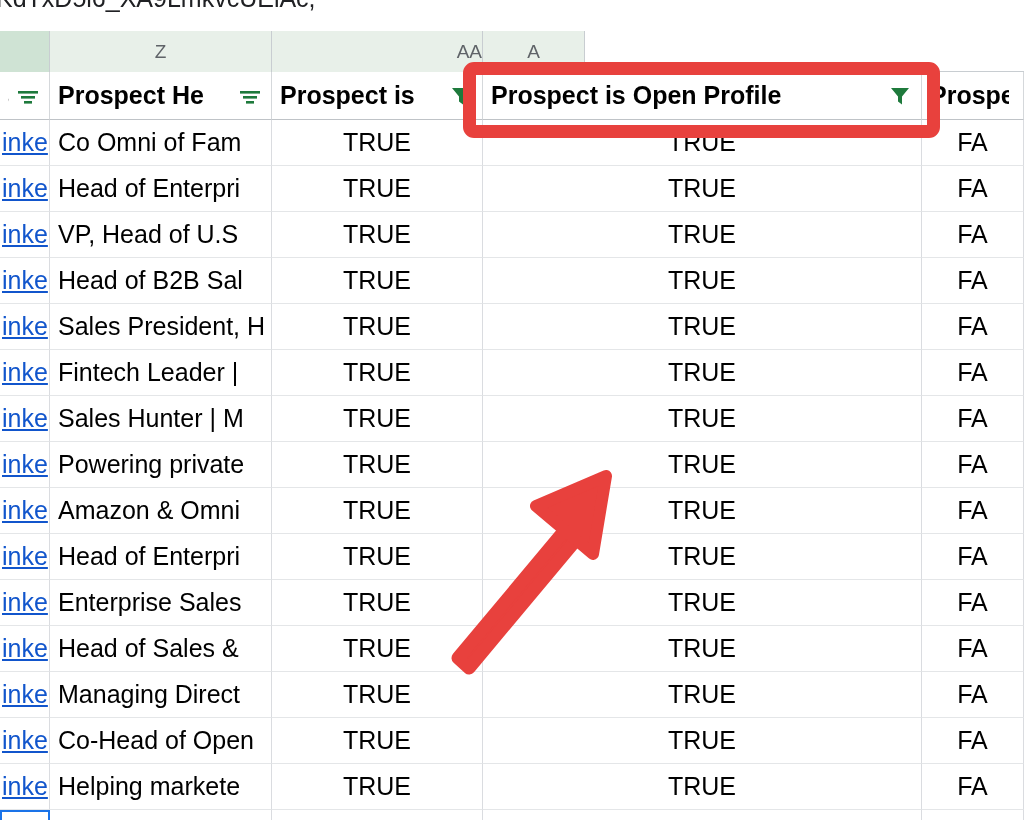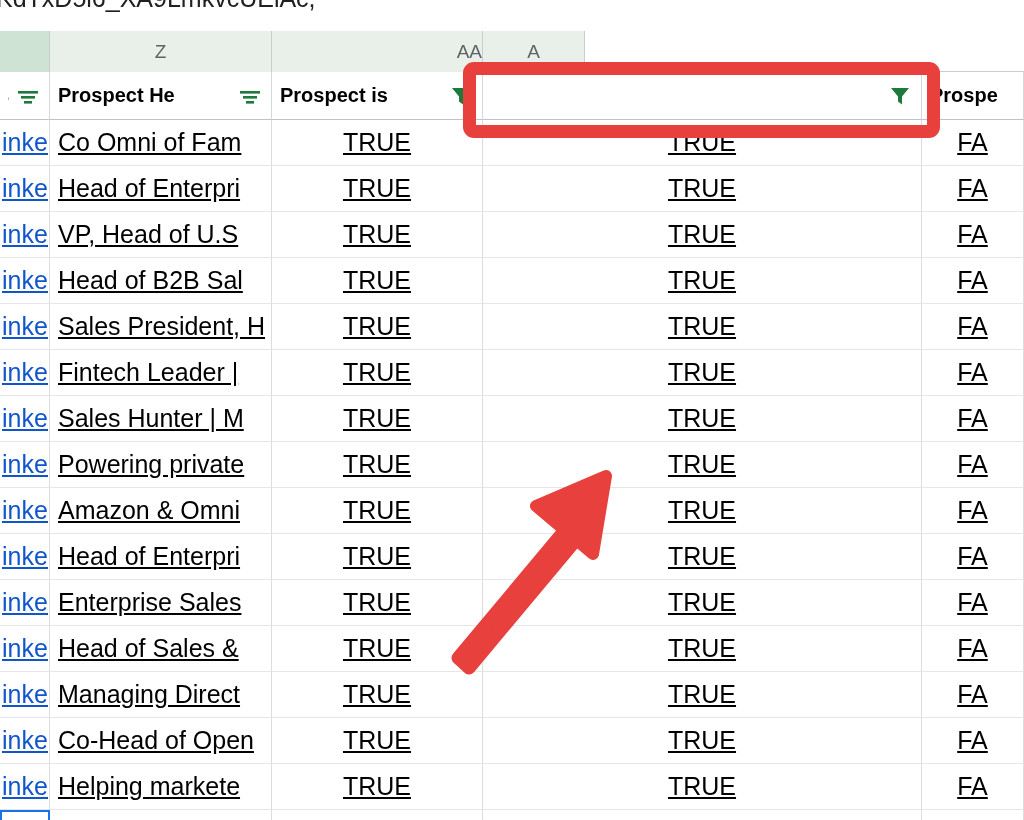--- a/index.html
+++ b/index.html
@@ -87,34 +87,34 @@
     border-right: 1px solid #d5d8db;
     border-bottom: 1px solid #bfc3c7;
     height: 48px;
     display: flex;
     align-items: center;
     padding: 0 8px;
     overflow: hidden;
     white-space: nowrap;
   }
   .hdr-title {
-    font-size: 20px;
+    font-size: 25px;
     font-weight: bold;
     color: #000000;
     white-space: nowrap;
     overflow: hidden;
     flex: 0 1 auto;
   }
   .hdr-spacer { flex: 1 1 auto; min-width: 6px; }
 
   .filter-icon { flex: 0 0 auto; display: inline-block; }
   .filter-icon svg { display: block; }
 
   
-  .data-row { height: 46px; text-decoration: underline; }
+  .data-row { height: 46px; }
   .cell {
     background: #ffffff;
     border-right: 1px solid #dadce0;
     border-bottom: 1px solid #e4e6e8;
     height: 46px;
     display: flex;
     align-items: center;
     padding: 0 8px;
     font-size: 25px;
     color: #000000;
@@ -207,20 +207,21 @@
         <div class="hdr-cell c-aa">
           <span class="hdr-title">Prospect is</span>
           <span class="hdr-spacer"></span>
           <span class="filter-icon">
             <svg width="26" height="26" viewBox="0 0 26 26">
               <path d="M4 5 H22 L15 13.5 V21.5 L11 18.5 V13.5 Z" fill="#1e7a3c"></path>
             </svg>
           </span>
         </div>
         <div class="hdr-cell c-ab">
+          <span class="hdr-title">Prospect is Open Profile</span>
           <span class="hdr-spacer"></span>
           <span class="filter-icon">
             <svg width="26" height="26" viewBox="0 0 26 26">
               <path d="M4 5 H22 L15 13.5 V21.5 L11 18.5 V13.5 Z" fill="#1e7a3c"></path>
             </svg>
           </span>
         </div>
         <div class="hdr-cell c-ac">
           <span class="hdr-title">Prospe</span>
           <span class="hdr-spacer"></span>

